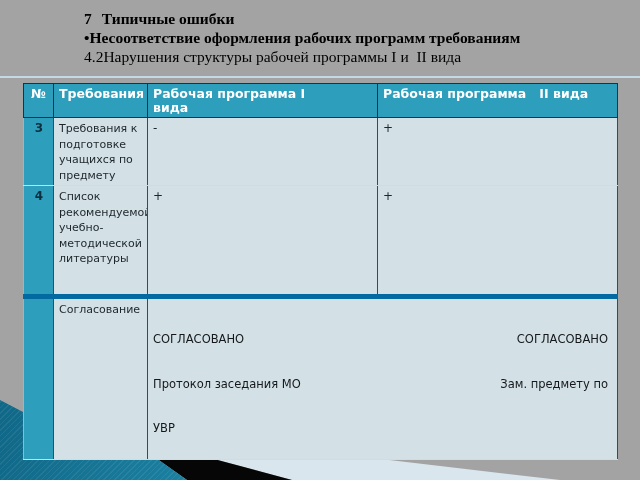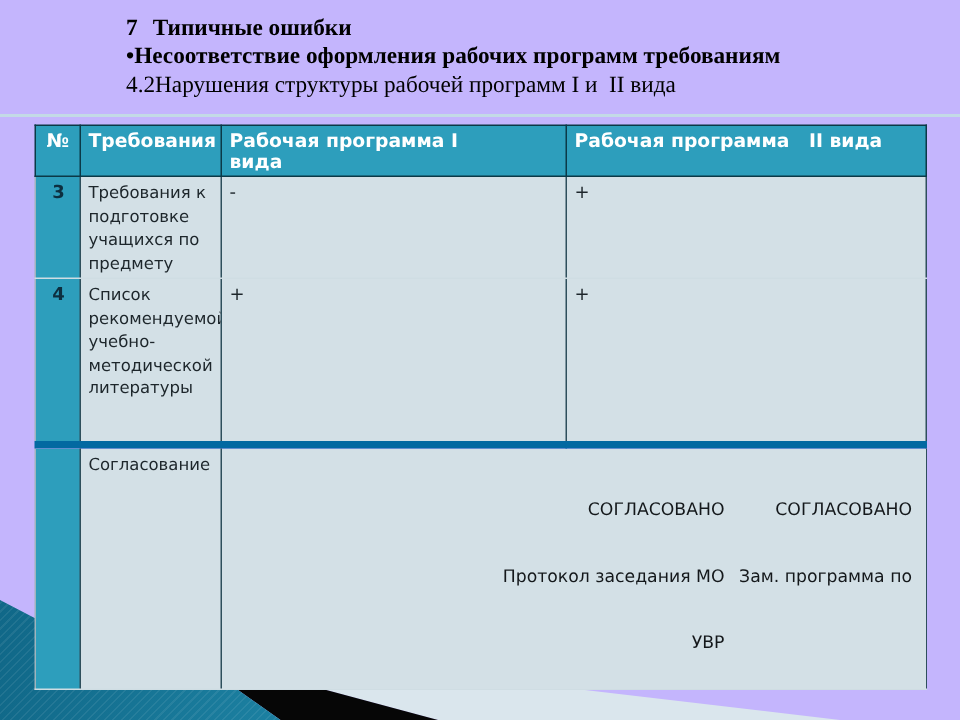--- a/index.html
+++ b/index.html
@@ -1,18 +1,18 @@
 <!DOCTYPE html>
 <html style="--header-teal: #2D9EBC; --cell-light: #D3E0E6; --wedge-teal-dark: #0C5F7F; --wedge-teal-light: #55B5D1; --stripe-black: #060606; --band-pale: #DAE6ED;"><head>
 <meta charset="utf-8">
 <style>
   html,body{margin:0;padding:0;background:#fff;}
   #slide{
     position:relative;width:640px;height:480px;overflow:hidden;
-    background:#c4b5fd;font-family:"Liberation Sans",sans-serif;
+    background:#a3a3a3;font-family:"Liberation Sans",sans-serif;
   }
   
   #top-rule{position:absolute;left:0;top:76px;width:640px;height:2px;background:#c3dae6;}
 
   
   #title-block{
     position:absolute;left:84px;top:9px;width:540px;
     font-family:"Liberation Serif",serif;color:#000;
   }
   .t-line{line-height:19px;font-size:15.5px;white-space:pre-wrap;}
@@ -53,21 +53,21 @@
   
   #approval-cell{position:relative;padding:0;}
   #approval-left{
     position:absolute;left:5px;top:3px;width:330px;
     font-size:11.5px;color:#14181b;
   }
   #approval-right{
     position:absolute;right:9px;top:3px;width:190px;text-align:right;
     font-size:11.5px;color:#14181b;
   }
-  .appr-line{height:13.6px;line-height:13.6px;white-space:pre-wrap;text-align:right;}
+  .appr-line{height:13.6px;line-height:13.6px;white-space:pre-wrap;}
 
   
   .wedge{position:absolute;left:0;top:0;width:640px;height:480px;pointer-events:none;}
   #wedge-pale{
     background:var(--band-pale,#DAE6ED);
     clip-path:polygon(184px 451px,313px 451px,560px 480px,292px 480px);
   }
   #wedge-black{
     background:var(--stripe-black,#060606);
     clip-path:polygon(146px 451px,184px 451px,292px 480px,187px 480px);
@@ -85,21 +85,21 @@
 </head>
 <body>
 
 <div id="slide">
 
   <div id="top-rule"></div>
 
   <div id="title-block">
     <div class="t-line"><span id="slide-number">7</span><span id="slide-title">Типичные ошибки</span></div>
     <div class="t-line" id="bullet-line">•Несоответствие оформления рабочих программ требованиям</div>
-    <div class="t-line" id="subtitle-line">4.2Нарушения структуры рабочей программ I и  II вида</div>
+    <div class="t-line" id="subtitle-line">4.2Нарушения структуры рабочей программы I и  II вида</div>
   </div>
 
   <table id="cmp-table">
     <colgroup>
       <col style="width:30px">
         <col style="width:94px">
         <col style="width:230px">
         <col style="width:240px">
     </colgroup>
     <tbody>
@@ -130,21 +130,21 @@
           <div class="appr-line">СОГЛАСОВАНО</div>
           <div class="appr-line">Протокол заседания МО</div>
           <div class="appr-line">УВР</div>
           
           
           
           
         </div>
         <div id="approval-right">
           <div class="appr-line">СОГЛАСОВАНО</div>
-          <div class="appr-line">Зам. программа по</div>
+          <div class="appr-line">Зам. предмету по</div>
           <div class="appr-line"></div>
           
           
         </div>
       </td>
     </tr>
   </tbody>
     </table>
 
   <div class="wedge" id="wedge-pale"></div>

